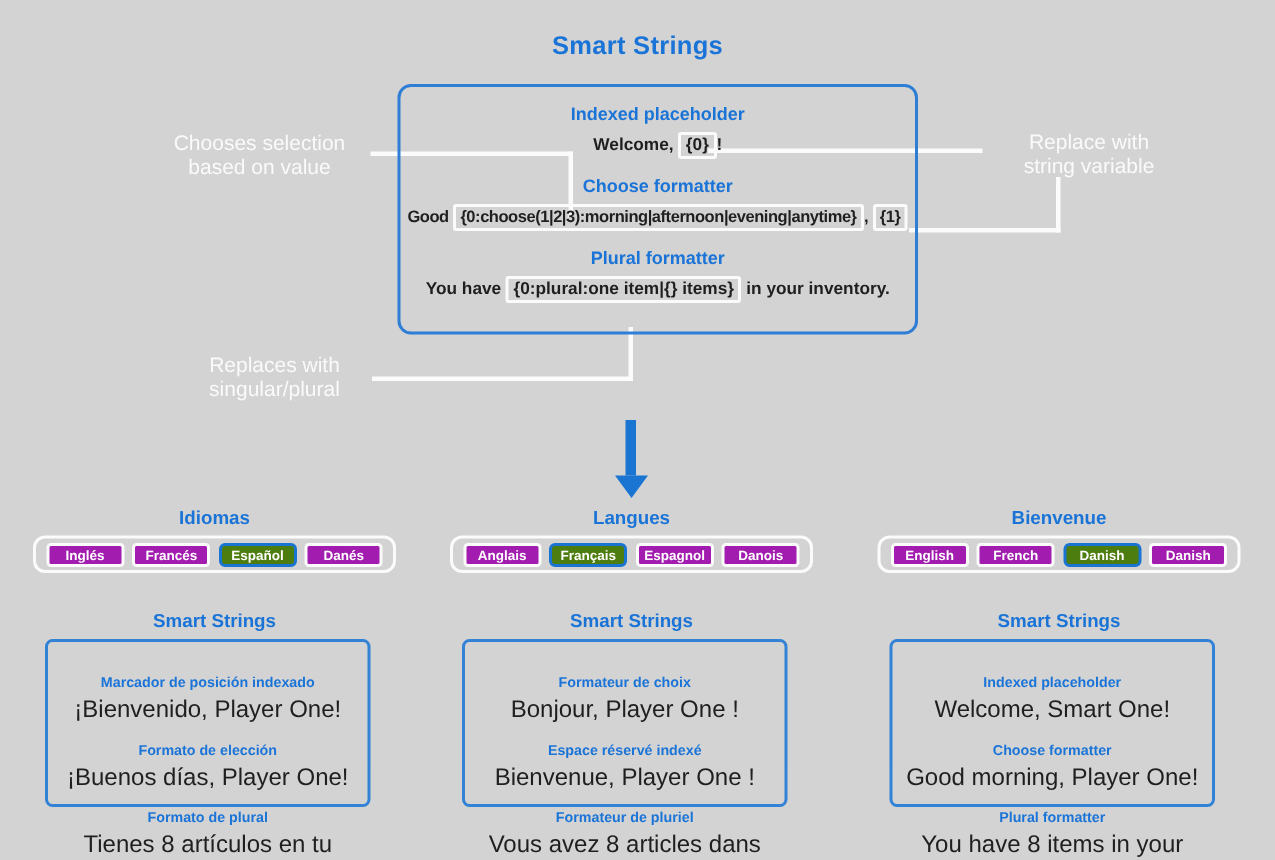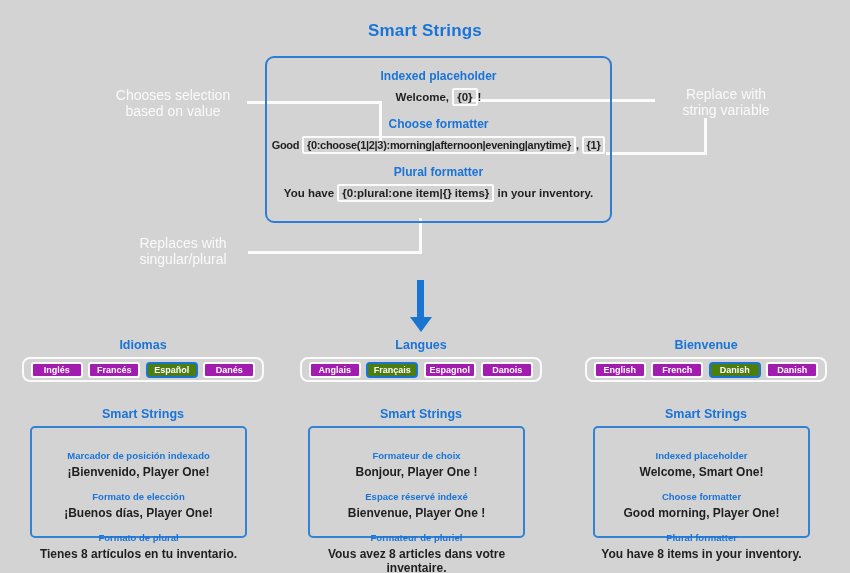--- a/index.html
+++ b/index.html
@@ -33,21 +33,21 @@
   .pillbox{margin-top:6px;height:25px;box-sizing:border-box;border:2px solid #fbfbfb;border-radius:8px;
     display:flex;align-items:center;justify-content:space-around;padding:0 4px;}
   .pill{min-width:52px;box-sizing:border-box;font-size:9px;font-weight:bold;color:#ffffff;text-align:center;
     background:#a21caf;border:2px solid #fbfbfb;border-radius:3px;padding:1px 2px;cursor:default;}
   .pill.selected{background:#4d7c0f;border-color:#1a74d2;border-radius:4px;}
   .card-heading{margin-top:25px;text-align:center;color:#1a74d8;font-size:12.5px;font-weight:bold;height:13px;}
   .card{margin:6px 17px 0 8px;height:112px;box-sizing:border-box;border:2px solid #3282d5;border-radius:5px;
     text-align:center;padding-top:22px;}
   .entry + .entry{margin-top:12px;}
   .entry-label{color:#1a74d8;font-size:9.5px;font-weight:bold;}
-  .entry-value{color:#1f1f1f;font-size:12px;font-weight:bold;margin-top:4px;}
+  .entry-value{color:#1f1f1f;font-size:16px;font-weight:normal;margin-top:4px;}
 </style>
 </head>
 <body>
 
 <div class="abs" id="page-title">Smart Strings</div>
 
 <div class="abs wire" style="left:247px;top:101px;width:135px;height:3px;"></div>
 <div class="abs wire" style="left:379px;top:101px;width:3px;height:44px;"></div>
 <div class="abs wire" style="left:472px;top:99px;width:183px;height:3px;"></div>
 <div class="abs wire" style="left:704px;top:118px;width:3px;height:37px;"></div>

